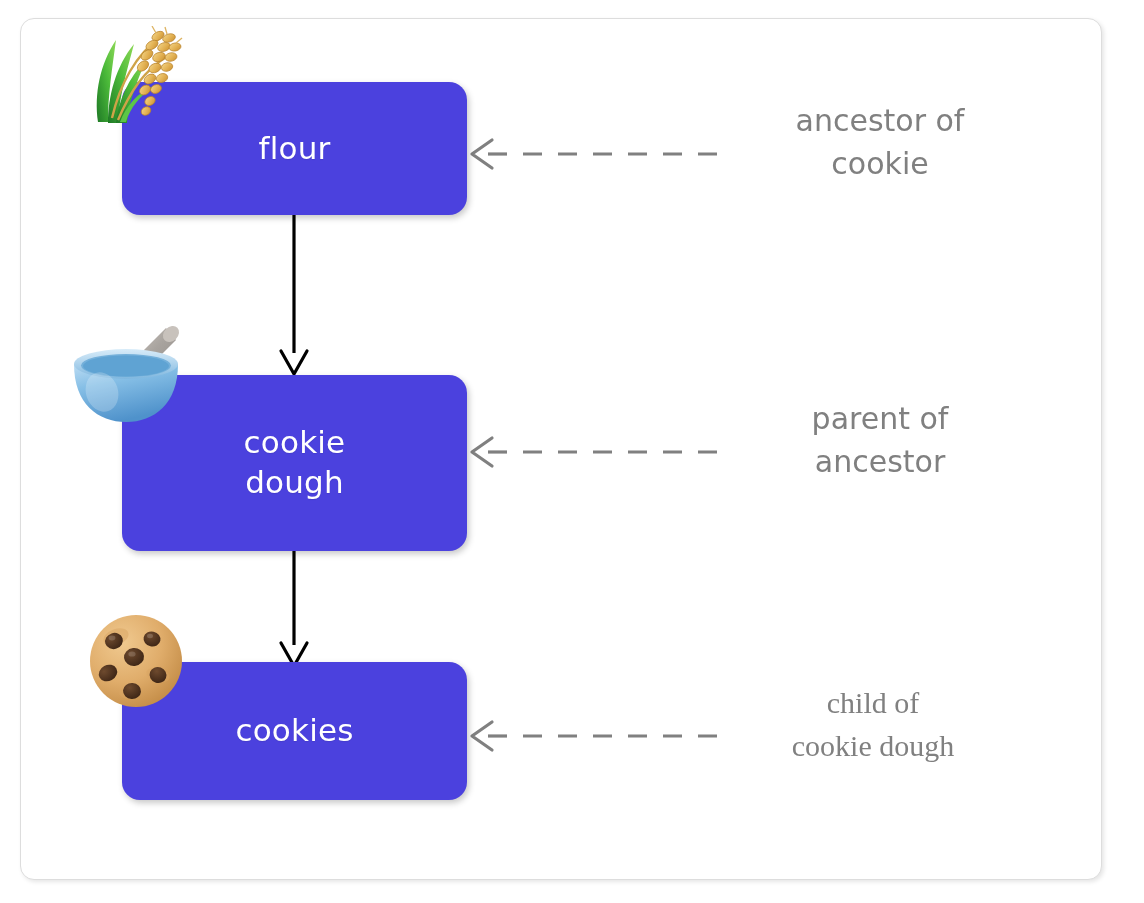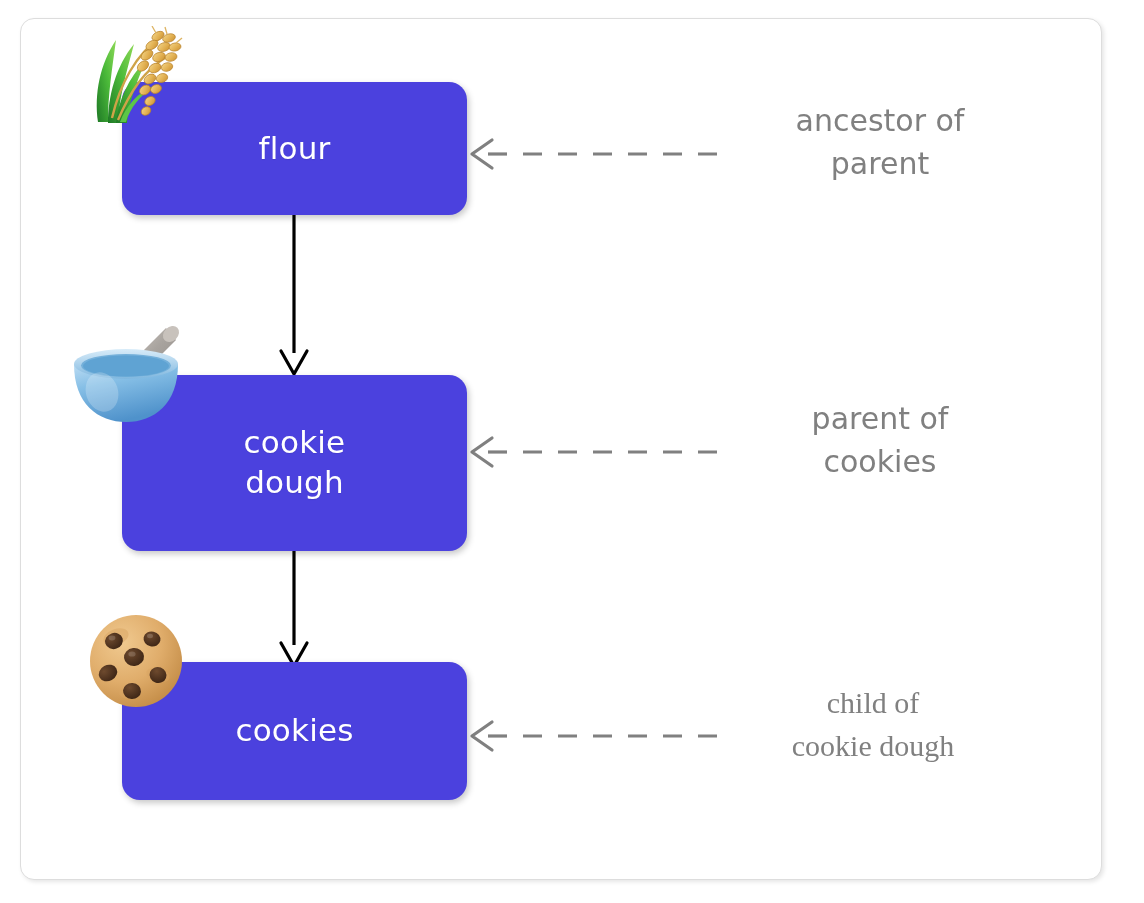--- a/index.html
+++ b/index.html
@@ -267,19 +267,19 @@
       </g>
       <g fill="#ffffff" opacity="0.16">
         <ellipse cx="26" cy="25" rx="3.4" ry="2.4"></ellipse>
         <ellipse cx="46" cy="41" rx="3.6" ry="2.6"></ellipse>
         <ellipse cx="64" cy="23" rx="3" ry="2.2"></ellipse>
       </g>
     </svg>
   </div>
 
   <div class="annotation" id="note-1">ancestor of
-parent</div>
+cookie</div>
   <div class="annotation" id="note-2">parent of
-cookies</div>
+ancestor</div>
   <div class="annotation" id="note-3">child of
 cookie dough</div>
 
 </div>
 
 </body></html>

